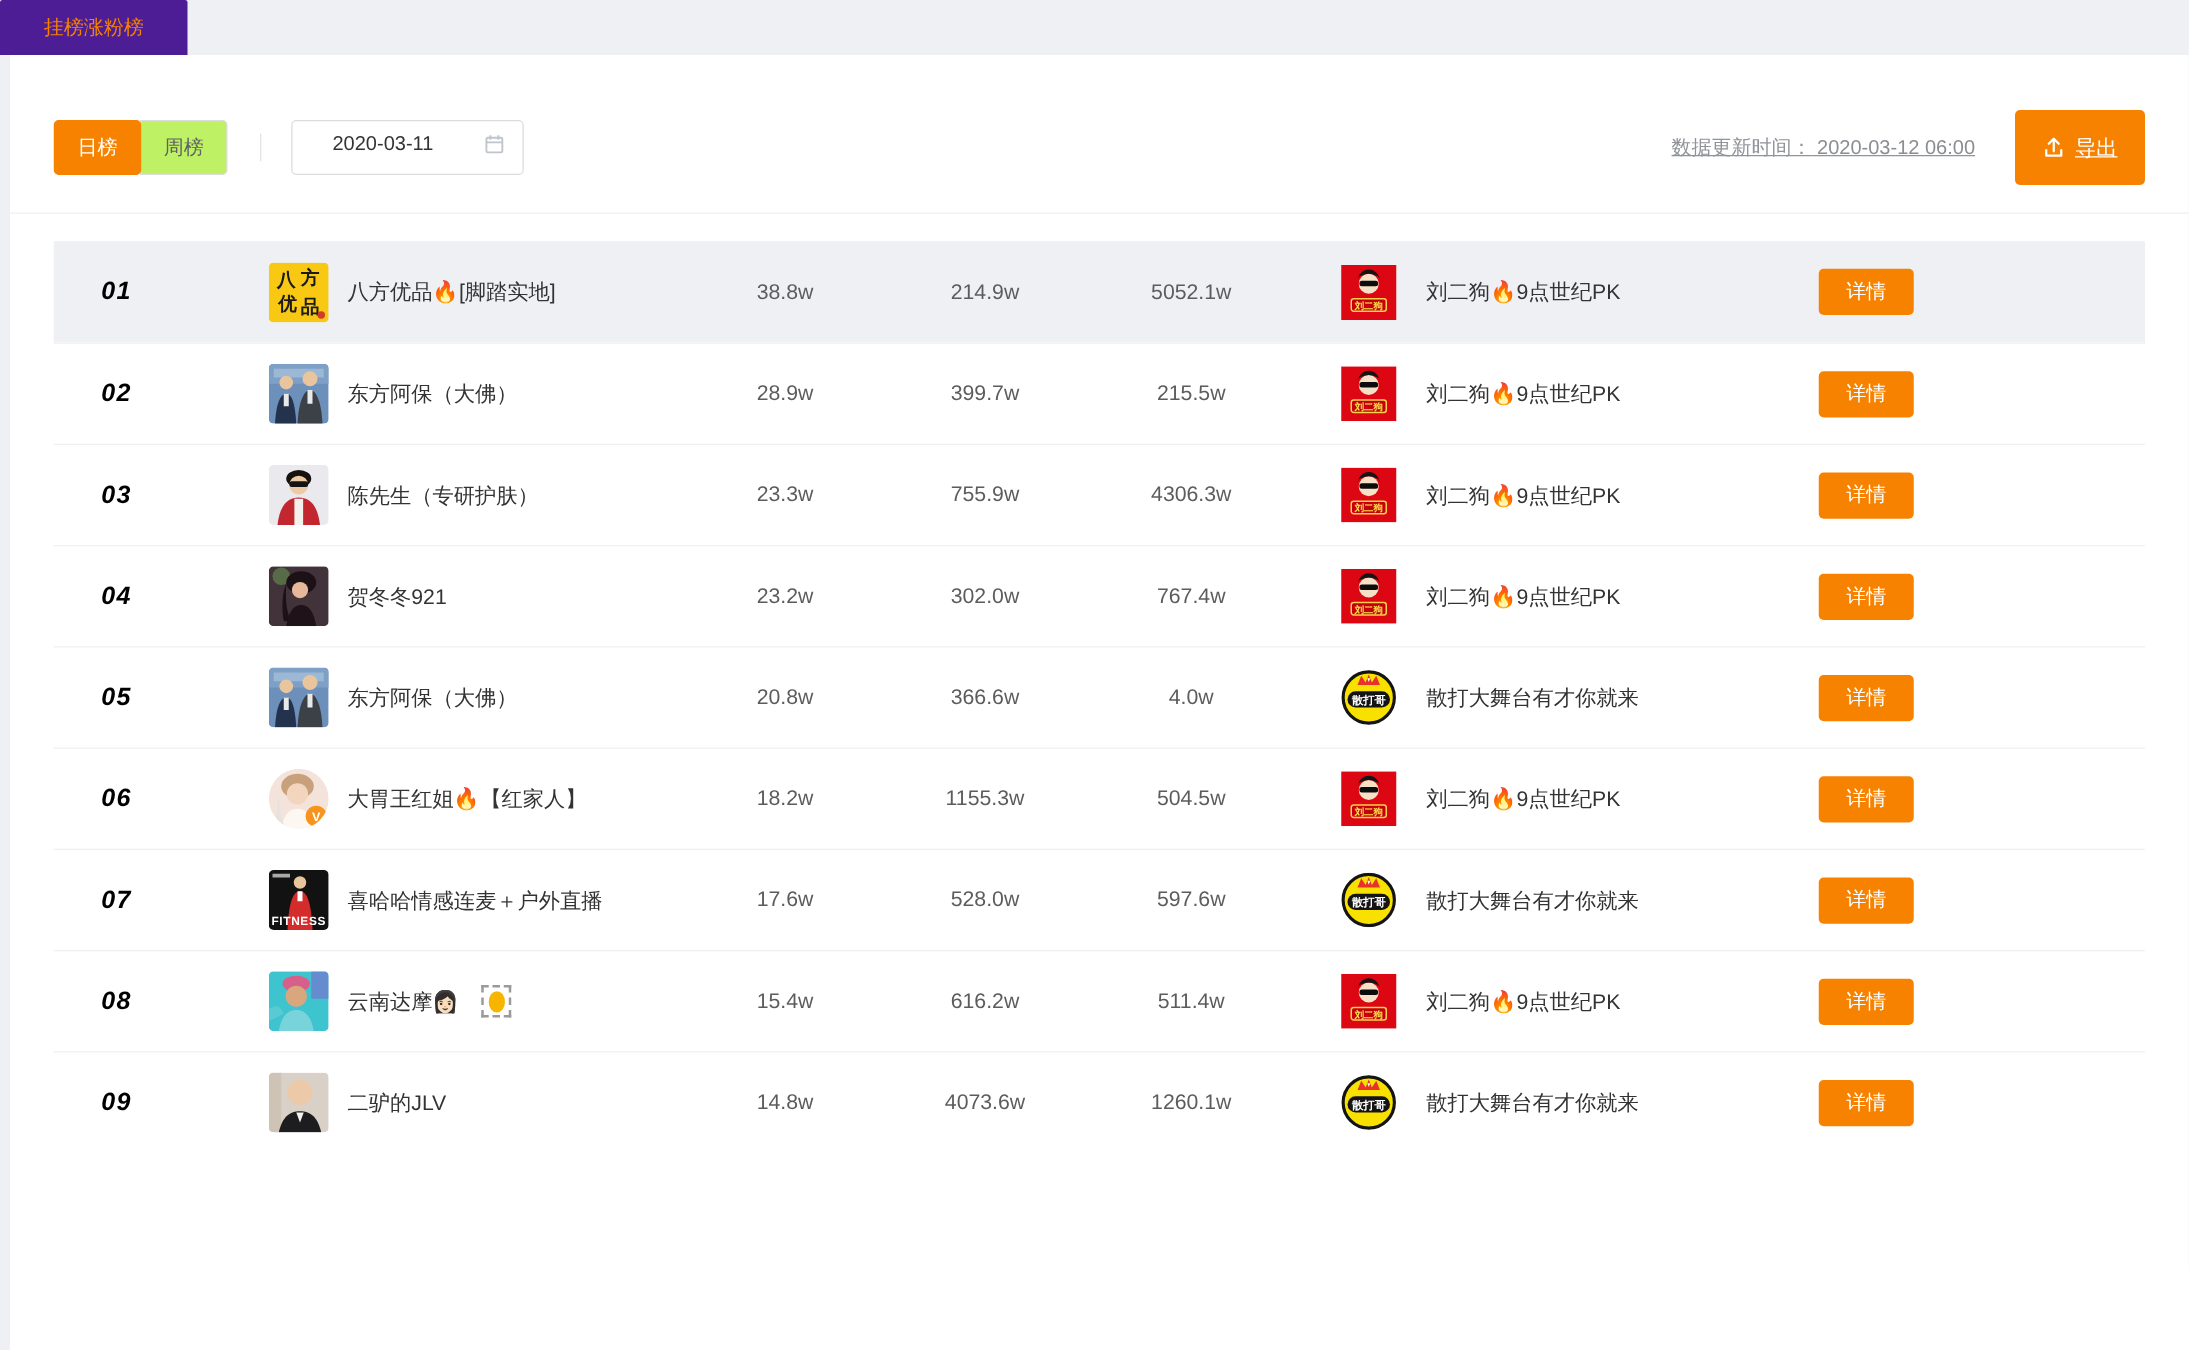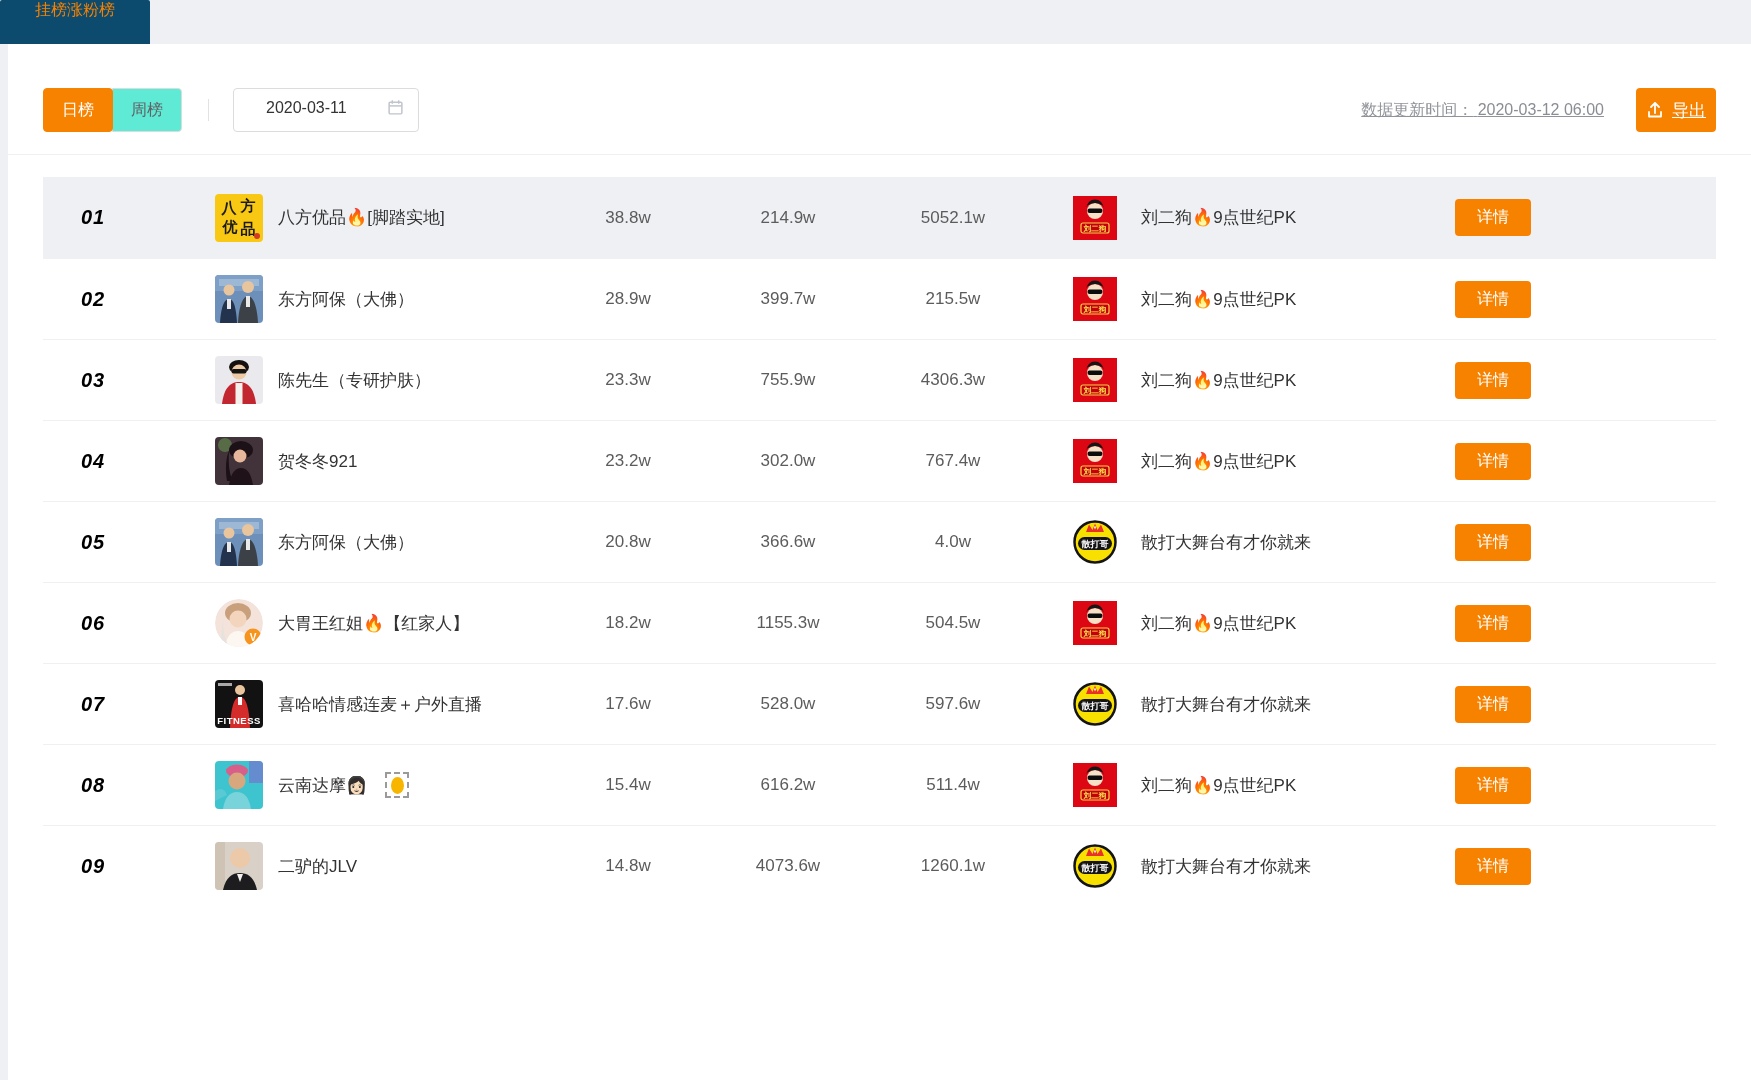--- a/index.html
+++ b/index.html
@@ -8,59 +8,59 @@
     font-family:"Liberation Sans","DejaVu Sans",sans-serif;
     background:#eef0f3;
     color:#333;
     overflow:hidden;
   }
   :root { --accent:#f78200; --row-highlight:#eef0f4; }
 
   
   .tabbar { height:44px; background:#eef0f3; display:flex; }
   .tab {
-    width:150px; height:44px; background:#0c4a6e;
-    display:flex; align-items:flex-start; justify-content:center;
+    width:150px; height:44px; background:#4c1d95;
+    display:flex; align-items:center; justify-content:center;
     font-size:16px; color:var(--accent); cursor:pointer;
     border-top-left-radius:2px; border-top-right-radius:2px;
   }
 
   
   .panel { margin-left:8px; background:#fff; height:1036px; }
 
   
   .toolbar {
     display:flex; align-items:center;
     padding:44px 35px 22px 35px;
     border-bottom:1px solid #f0f0f0;
   }
   .toggle-group { display:flex; }
   .toggle-btn {
     min-width:70px; height:44px; padding:0 18px;
     font-size:16px; display:flex; align-items:center; justify-content:center;
-    border:1px solid #dcdcdc; background:#5eead4; color:#606266; cursor:pointer;
+    border:1px solid #dcdcdc; background:#bef264; color:#606266; cursor:pointer;
     font-family:inherit;
   }
   .toggle-btn.active {
     background:var(--accent); border-color:var(--accent); color:#fff;
     border-radius:4px; position:relative; z-index:1;
   }
   .toggle-btn.inactive { border-radius:0 4px 4px 0; margin-left:-1px; }
   .v-divider { width:1px; height:22px; background:#e2e2e2; margin:0 24px 0 26px; }
   .date-box {
     width:186px; height:44px; border:1px solid #dcdcdc; border-radius:4px;
     display:flex; align-items:center; padding:0 14px 5px 32px; cursor:pointer;
     background:#fff;
   }
   .date-text { font-size:16px; color:#333; flex:1; }
   .spacer { flex:1; }
   .update-time { font-size:16px; color:#909399; margin-right:32px;text-decoration:underline; }
   .update-time .val { color:#8a8d93; }
   .export-btn {
-    height:44px; padding:0 10px; background:var(--accent); color:#fff;
+    height:60px; padding:0 22px; background:var(--accent); color:#fff;
     border:none; border-radius:4px; font-size:17px; cursor:pointer;
     display:flex; align-items:center; gap:8px; font-family:inherit;text-decoration:underline;
   }
 
   
   .table { margin:22px 35px 0 35px; }
   .thead, .trow {
     display:grid;
     grid-template-columns:130px 375px 160px 160px 170px 390px 296px;
     align-items:center;

